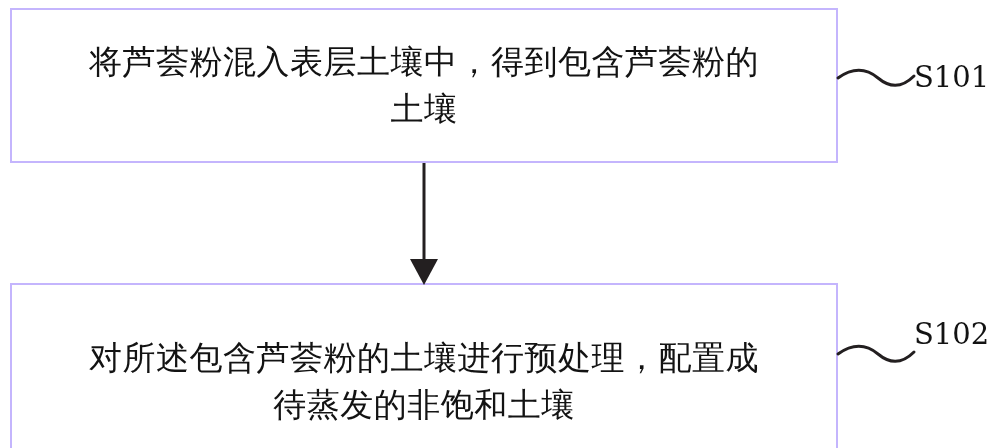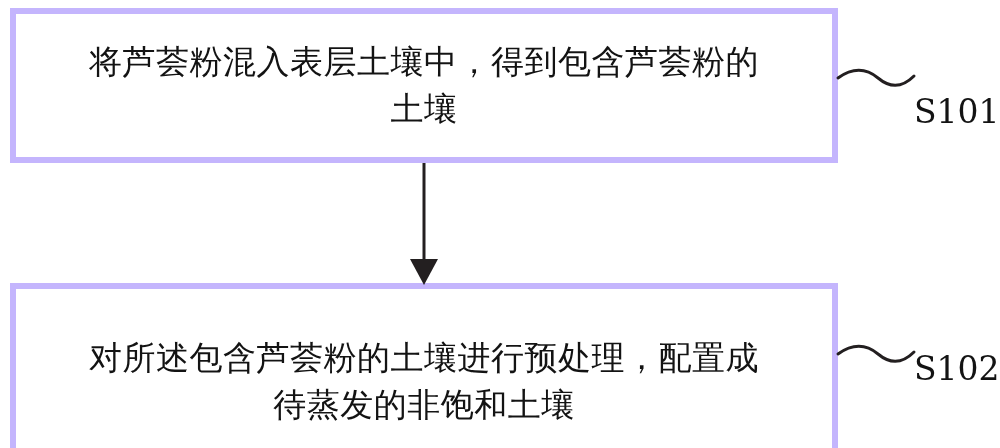--- a/index.html
+++ b/index.html
@@ -18,21 +18,21 @@
   #diagram-root {
     position: absolute;
     left: 0;
     top: 0;
     width: 1000px;
     height: 448px;
   }
   .step-box {
     position: absolute;
     box-sizing: border-box;
-    border: 6px solid #c4b5fd;
+    border: 2px solid #c4b5fd;
     background: #ffffff;
     display: flex;
     align-items: center;
     justify-content: center;
   }
   .step-box-text {
     display: block;
     width: 100%;
     padding: 0 22px;
     box-sizing: border-box;
@@ -61,25 +61,24 @@
     left: 0;
     top: 0;
     width: 1000px;
     height: 448px;
     pointer-events: none;
     overflow: visible;
   }
   .step-label {
     position: absolute;
     font-family: "DejaVu Serif", "Liberation Serif", serif;
-    font-size: 33px;
+    font-size: 29px;
     line-height: 1;
     color: #131313;
     white-space: nowrap;
-    margin-top: 32px;
   }
   #label-s101 {
     left: 914px;
     top: 63px;
   }
   #label-s102 {
     left: 914px;
     top: 320px;
   }
 </style>

